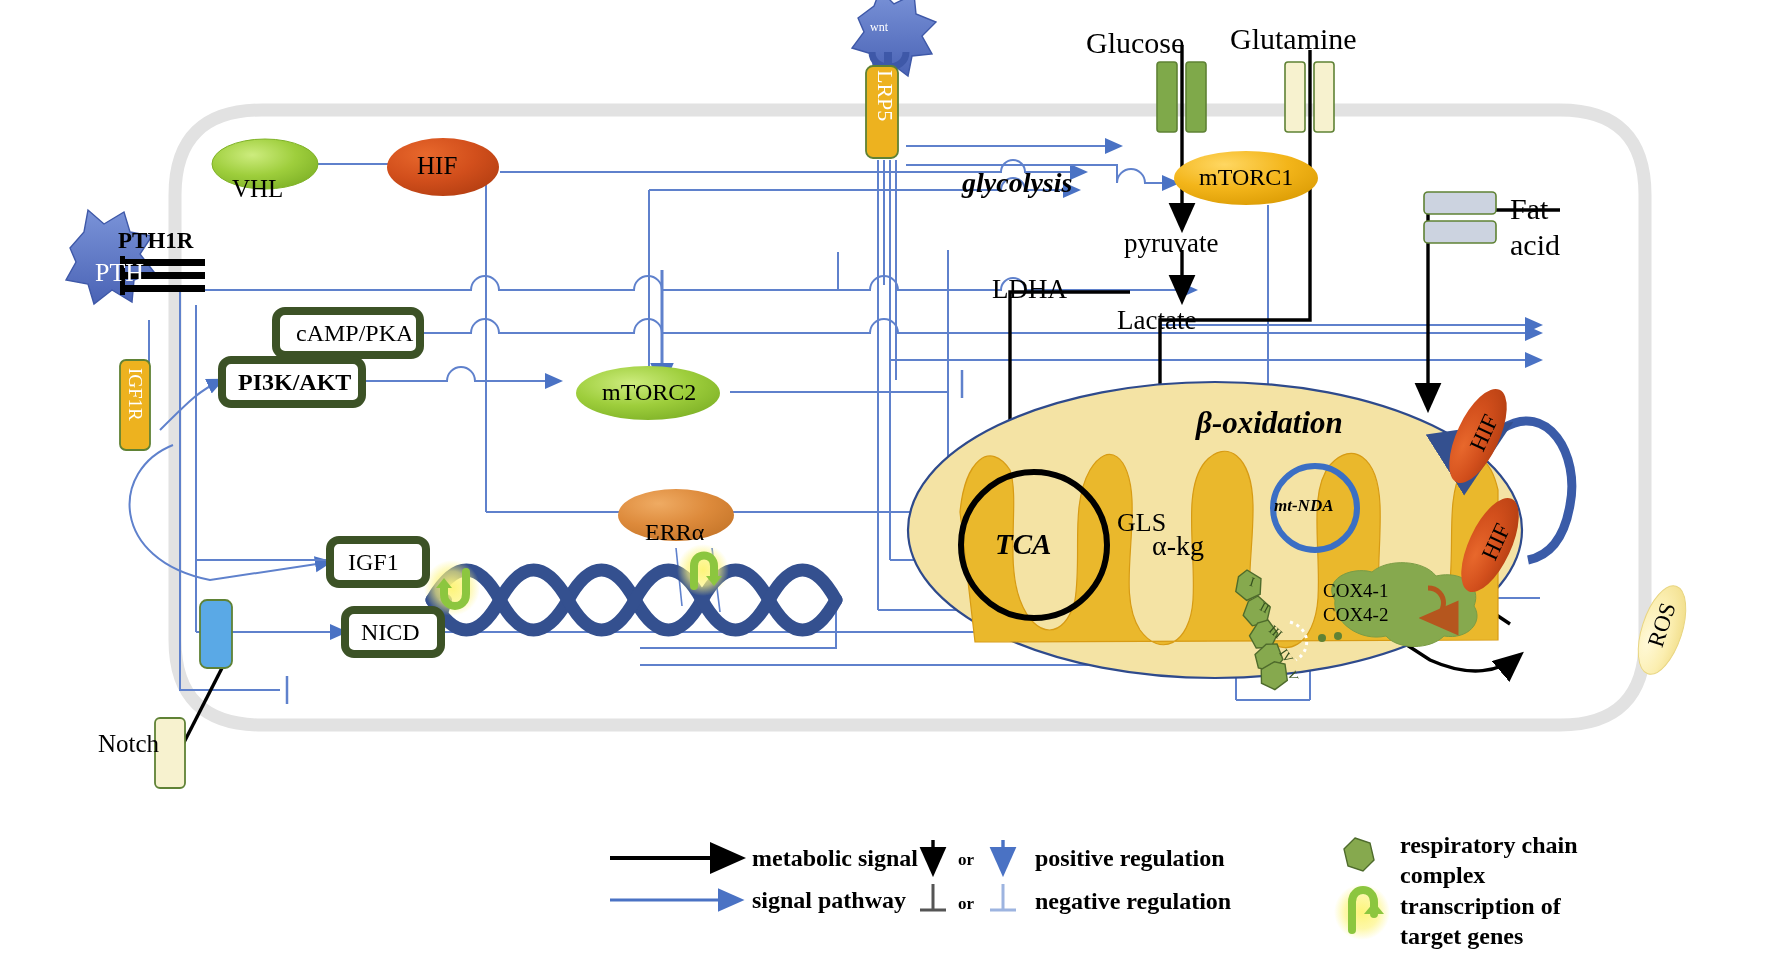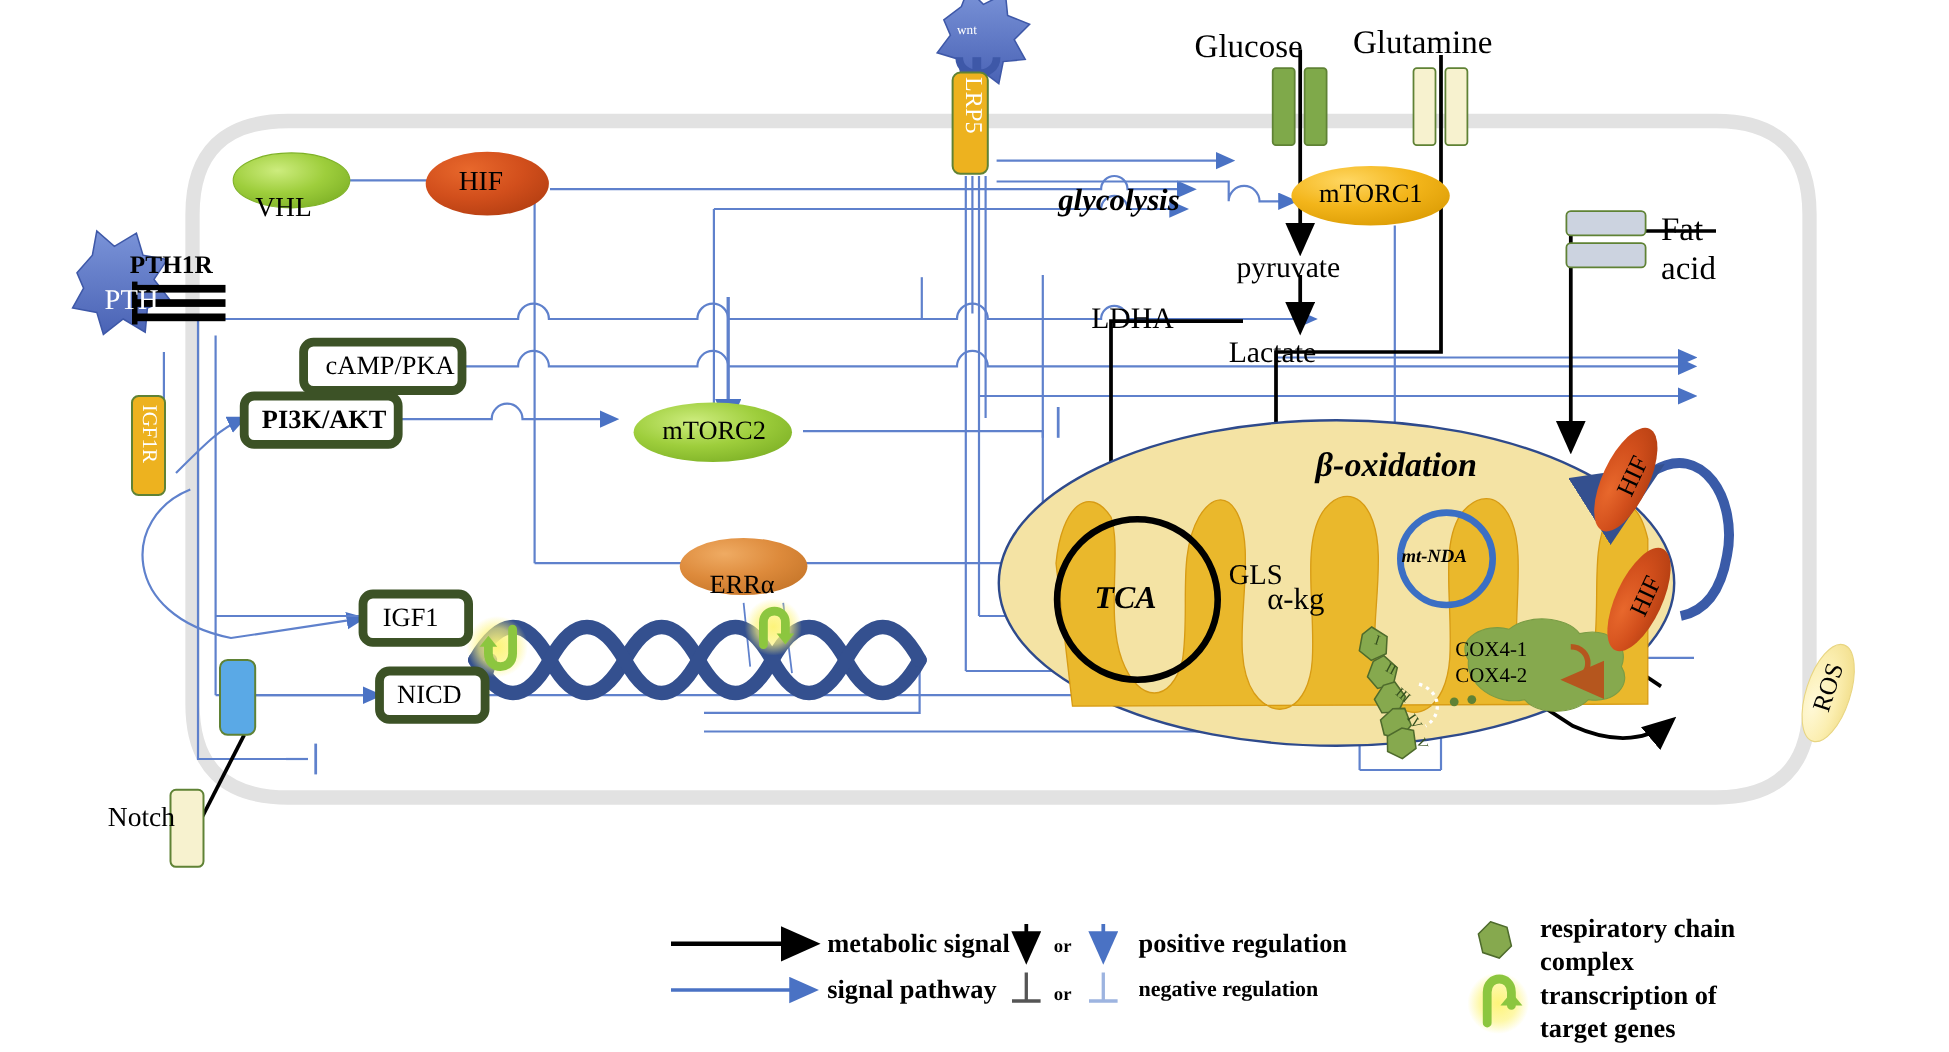--- a/index.html
+++ b/index.html
@@ -363,19 +363,19 @@
 <div class="lbl" style="left:1279px;top:648px;font-size:13px;color:#35501f;transform:rotate(55deg);">IV</div>
 <div class="lbl" style="left:1288px;top:668px;font-size:13px;color:#35501f;transform:rotate(68deg);">V</div>
 
 <div class="lbl" style="left:98px;top:730px;font-size:25px;">Notch</div>
 
 <div class="lbl" style="left:752px;top:845px;font-size:24px;font-weight:bold;">metabolic signal</div>
 <div class="lbl" style="left:752px;top:887px;font-size:24px;font-weight:bold;">signal pathway</div>
 <div class="lbl" style="left:958px;top:850px;font-size:17px;font-weight:bold;">or</div>
 <div class="lbl" style="left:958px;top:894px;font-size:17px;font-weight:bold;">or</div>
 <div class="lbl" style="left:1035px;top:845px;font-size:24px;font-weight:bold;">positive regulation</div>
-<div class="lbl" style="left:1035px;top:888px;font-size:20px;font-weight:bold;">negative  regulation</div>
+<div class="lbl" style="left:1035px;top:888px;font-size:24px;font-weight:bold;">negative  regulation</div>
 <div class="lbl" style="left:1400px;top:832px;font-size:24px;font-weight:bold;">respiratory chain</div>
 <div class="lbl" style="left:1400px;top:862px;font-size:24px;font-weight:bold;">complex</div>
 <div class="lbl" style="left:1400px;top:893px;font-size:24px;font-weight:bold;">transcription of</div>
 <div class="lbl" style="left:1400px;top:923px;font-size:24px;font-weight:bold;">target genes</div>
 
 </div>
 
 </body></html>

